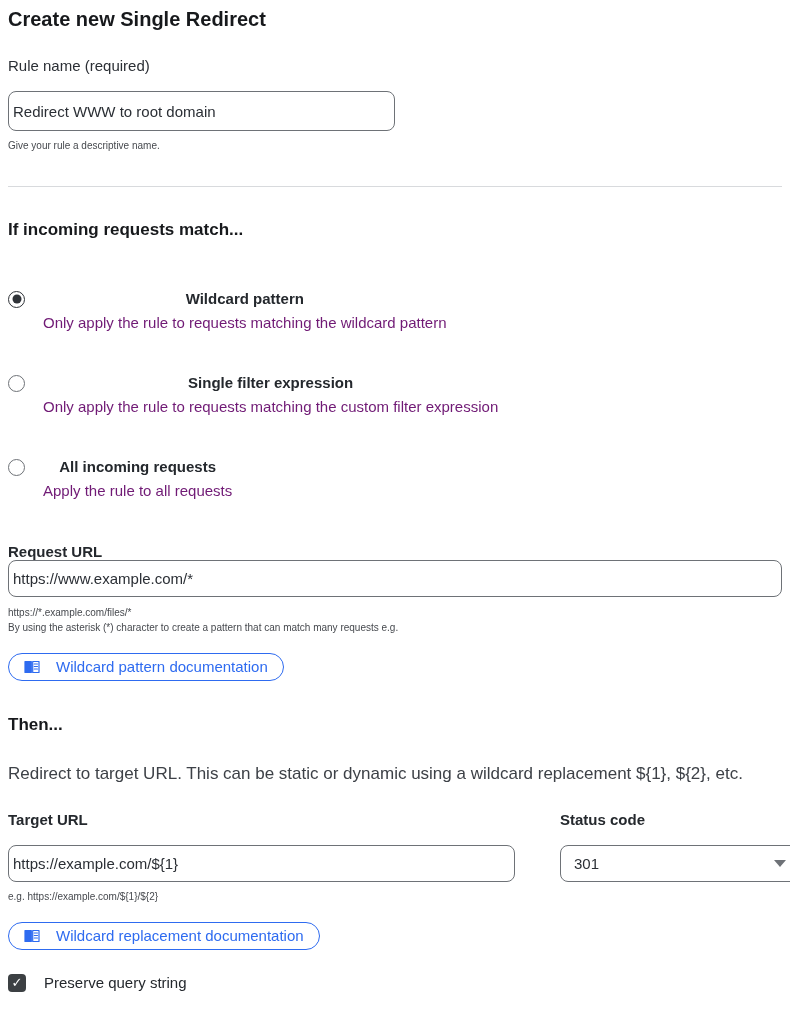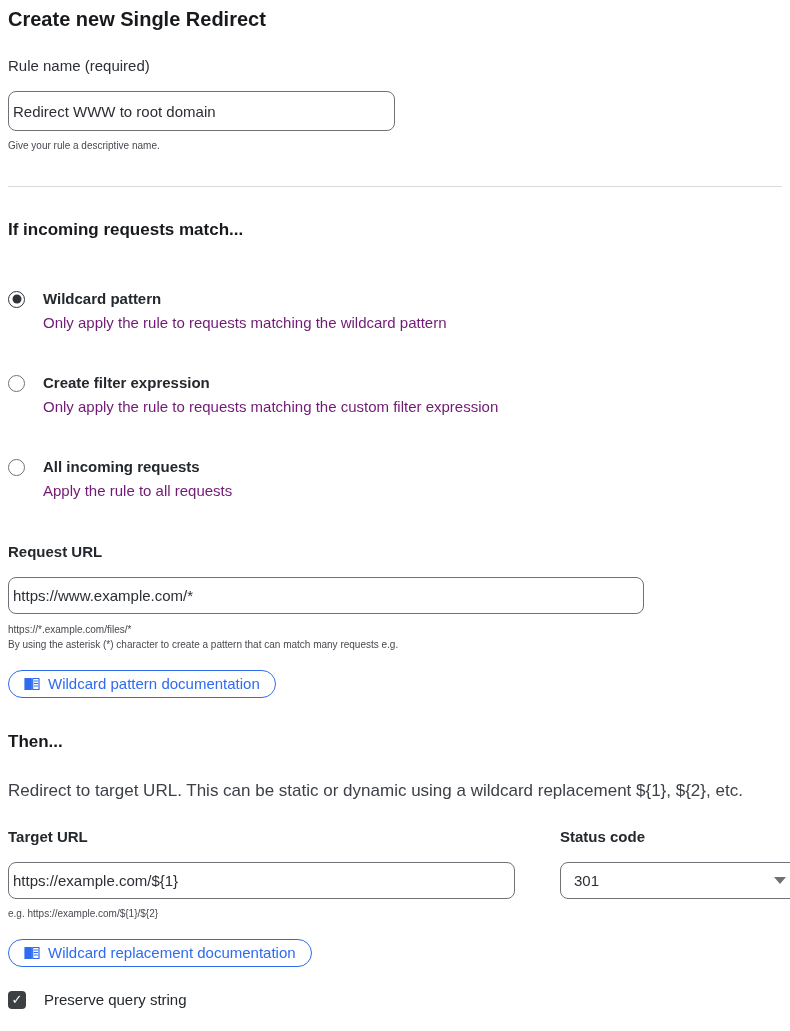--- a/index.html
+++ b/index.html
@@ -53,21 +53,21 @@
     margin-top: 32px;
   }
 
   .section-heading {
     font-size: 17px;
     font-weight: 700;
     color: #17191c;
     margin-top: 33px;
   }
 
-  .radio-group { margin-top: 48px; }
+  .radio-group { margin-top: 48px; text-align: center; }
   .radio-row {
     display: flex;
     align-items: flex-start;
     margin-bottom: 37px;
     cursor: pointer;
   }
   .radio-row:last-child { margin-bottom: 0; }
   .radio-circle {
     flex: 0 0 auto;
     width: 17px;
@@ -96,27 +96,27 @@
     line-height: 1.45;
   }
   .radio-desc {
     font-size: 15px;
     color: #701a75;
     line-height: 1.55;
     margin-top: 2px;
   }
 
   .request-url-label { margin-top: 40px; }
-  .full-input { width: 636px; height: 37px; margin-top: 17px; }
+  .full-input { width: 774px; height: 37px; }
   .two-line-helper { margin-top: 8px; }
 
   .doc-button {
     display: inline-flex;
     align-items: center;
-    gap: 8px;
+    gap: 16px;
     margin-top: 17px;
     height: 28px;
     padding: 0 15px;
     background: #fff;
     border: 1px solid #2e6bf0;
     border-radius: 14px;
     color: #2e6bf0;
     font-family: "Liberation Sans", "DejaVu Sans", sans-serif;
     font-size: 15px;
     cursor: pointer;
@@ -206,21 +206,21 @@
       <span class="radio-circle checked"></span>
       <div class="radio-text">
         <div class="radio-label">Wildcard pattern</div>
         <div class="radio-desc">Only apply the rule to requests matching the wildcard pattern</div>
       </div>
     </div>
 
     <div class="radio-row">
       <span class="radio-circle"></span>
       <div class="radio-text">
-        <div class="radio-label">Create filter expression</div>
+        <div class="radio-label">Single filter expression</div>
         <div class="radio-desc">Only apply the rule to requests matching the custom filter expression</div>
       </div>
     </div>
 
     <div class="radio-row">
       <span class="radio-circle"></span>
       <div class="radio-text">
         <div class="radio-label">All incoming requests</div>
         <div class="radio-desc">Apply the rule to all requests</div>
       </div>

